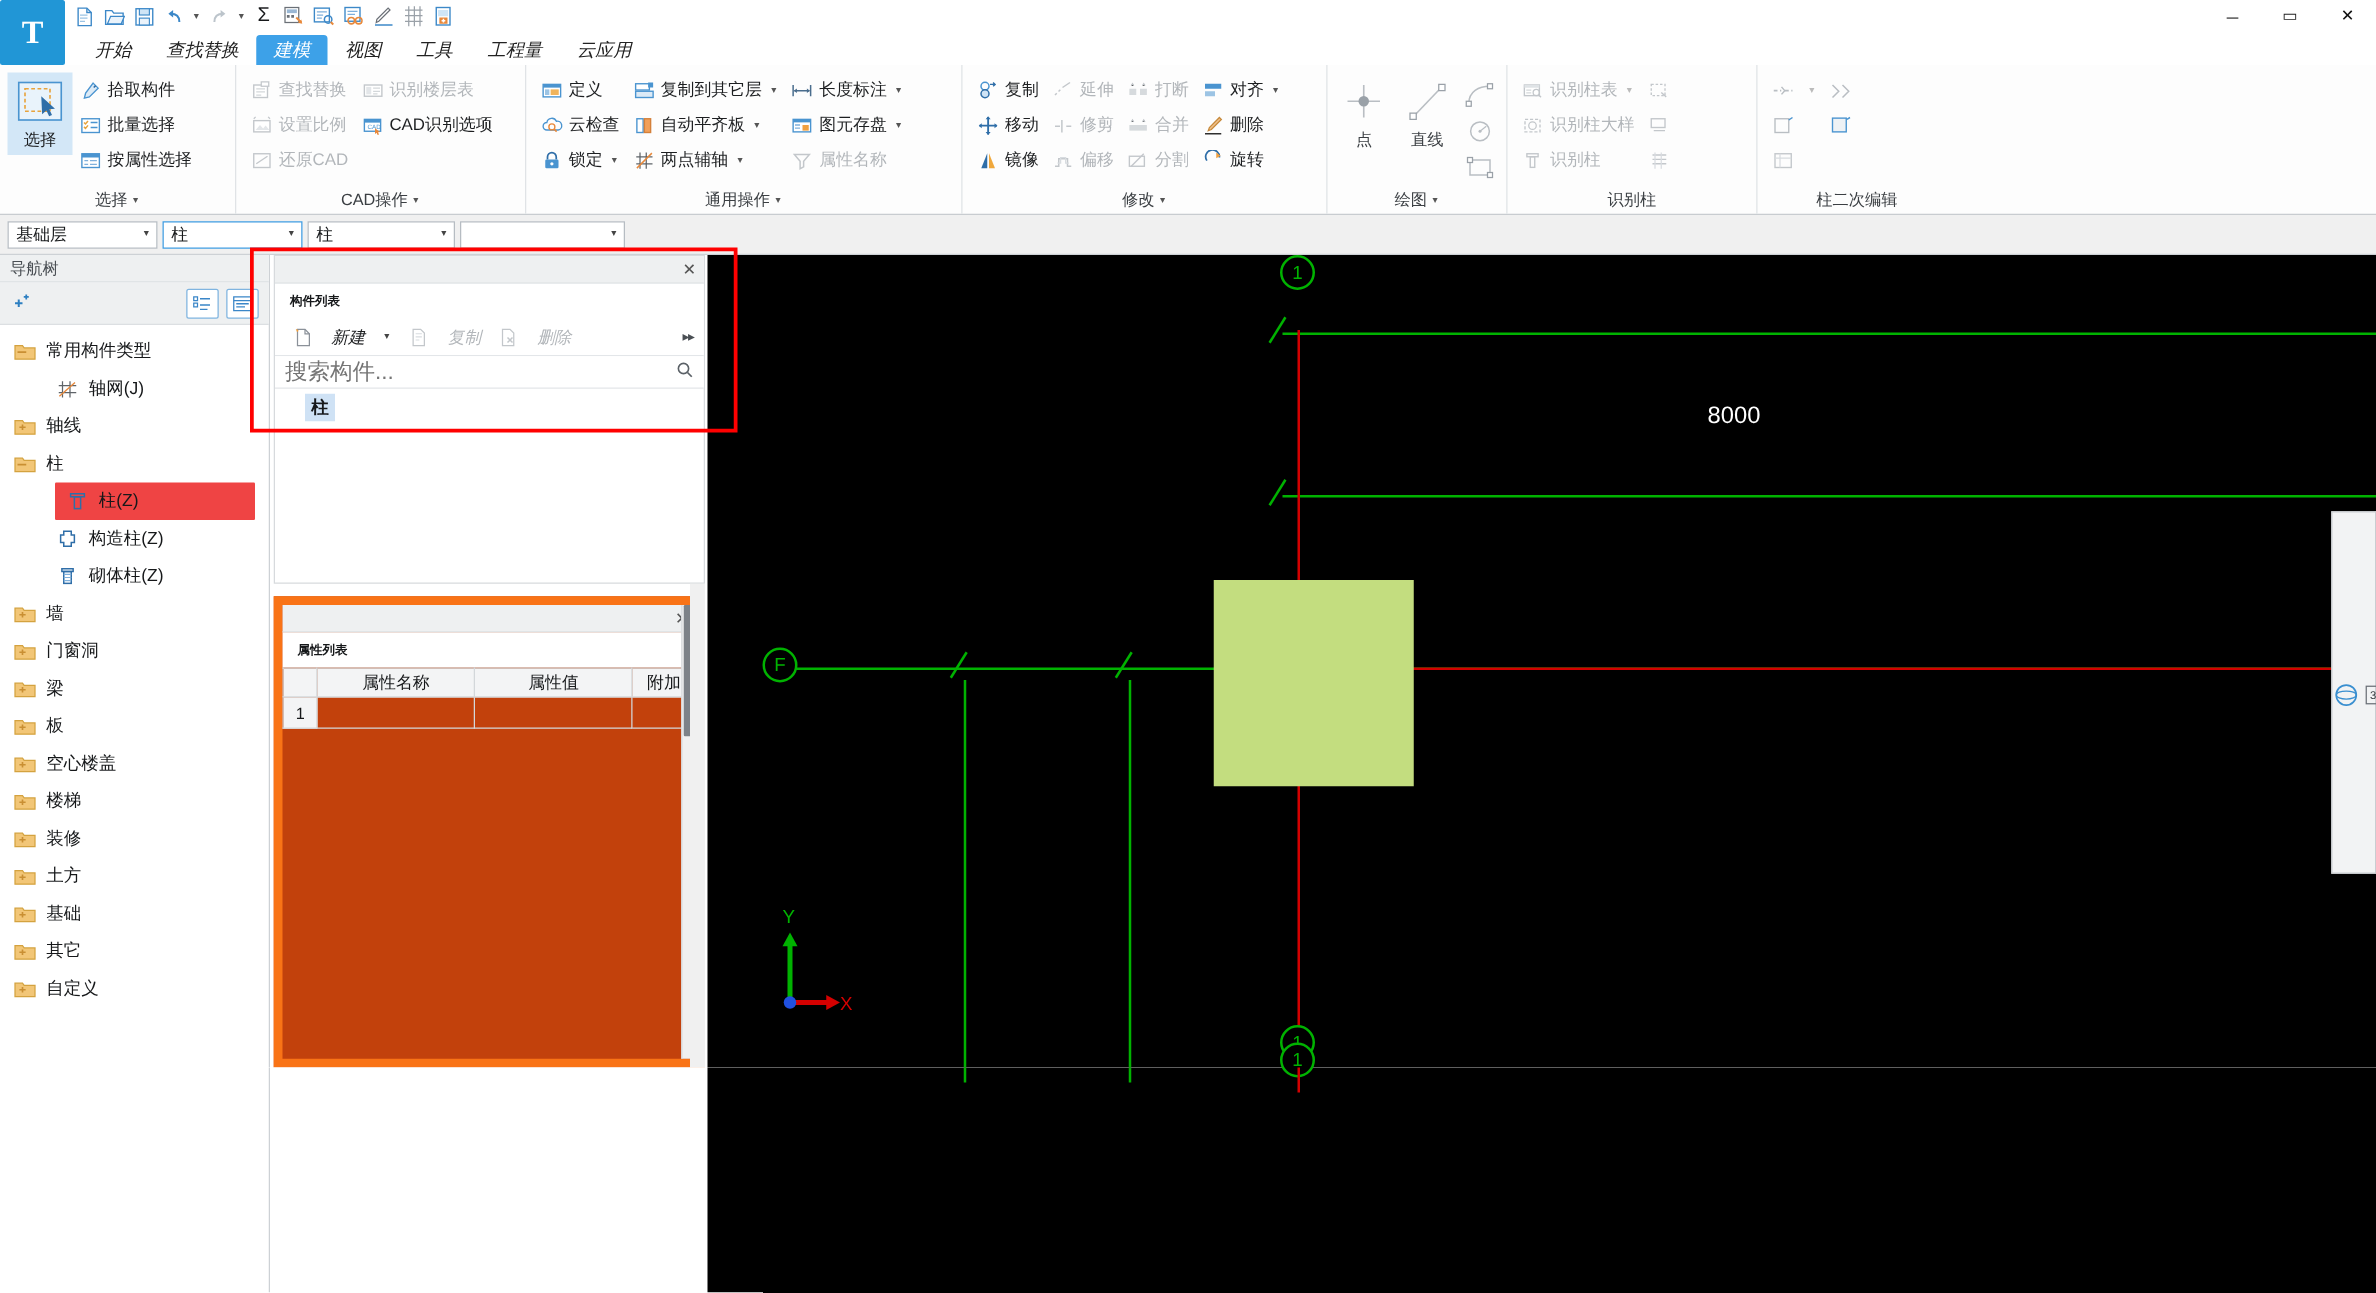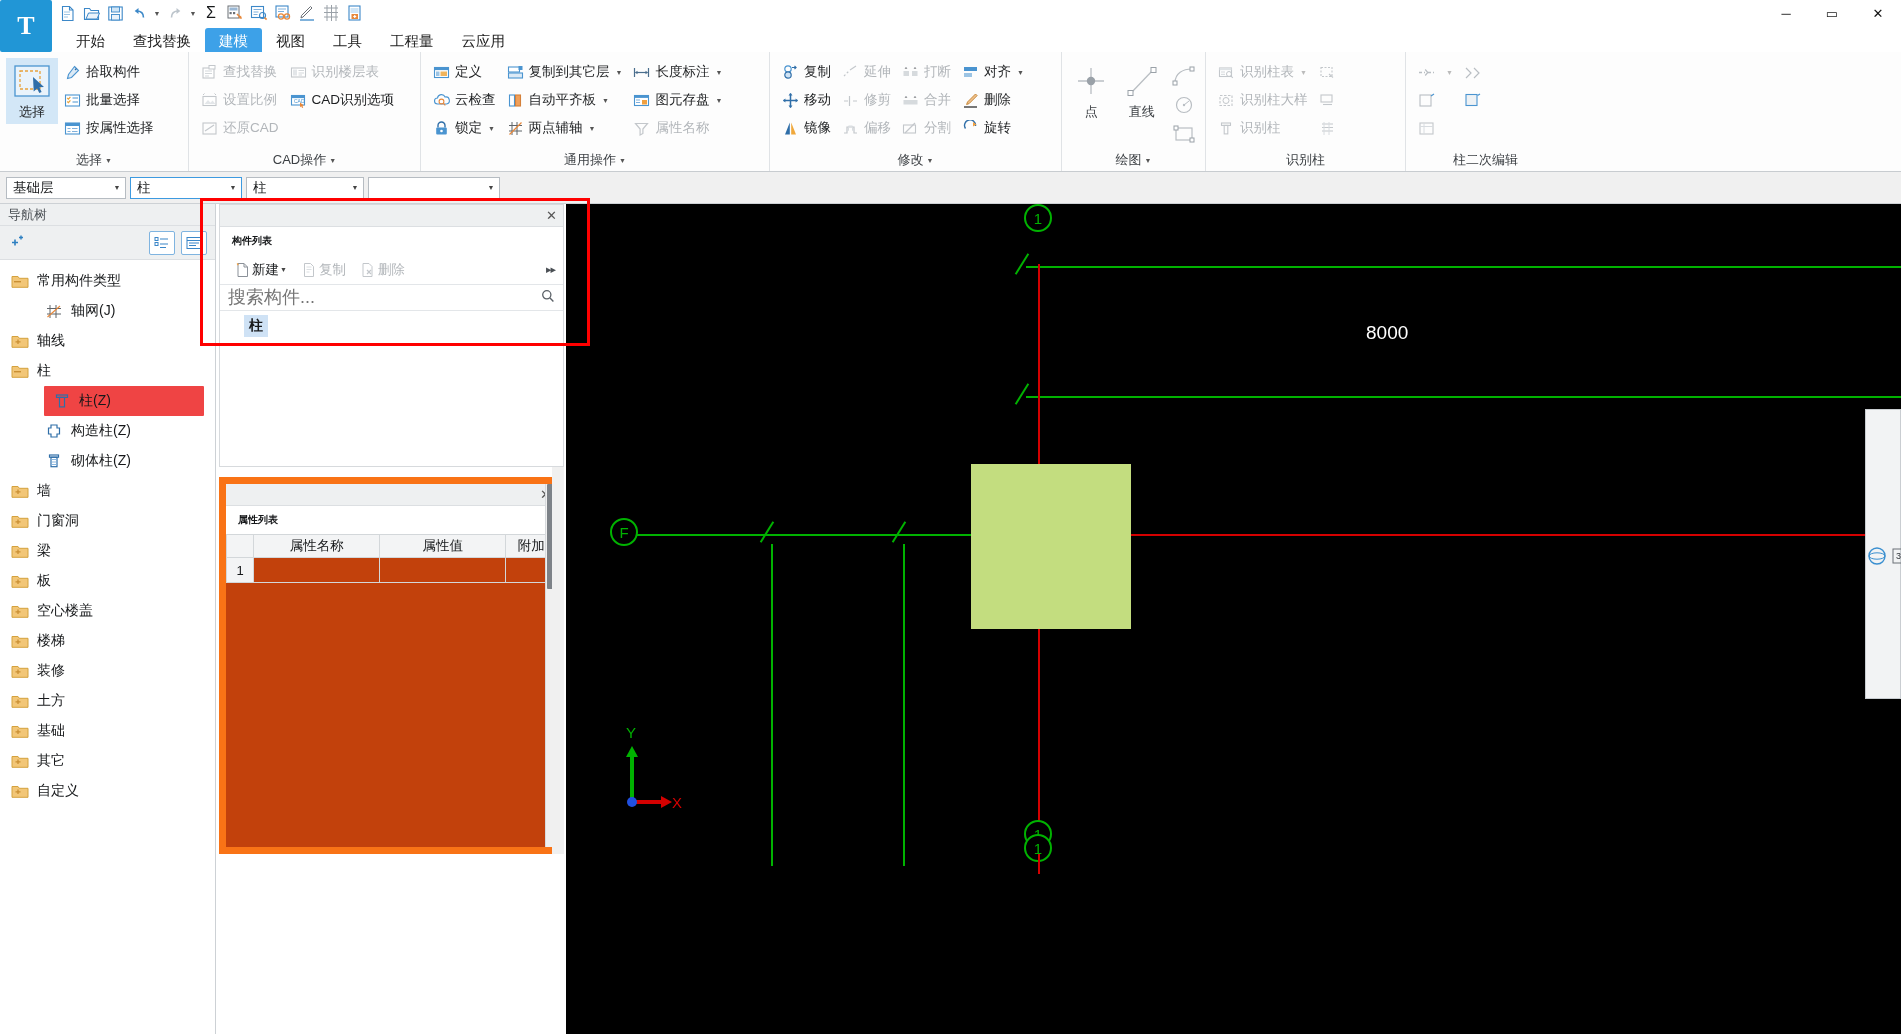--- a/index.html
+++ b/index.html
@@ -42,21 +42,21 @@
     background:#fff; display:flex; align-items:flex-end;
   }
   .logo2 {
     position:absolute; left:0; top:0; width:52px; height:52px;
     background:#2196d6; border-radius:2px;
     display:flex; align-items:center; justify-content:center;
     color:#fff; font-weight:bold; font-size:26px;
     font-family:"Liberation Serif",serif;
     z-index:6;
   }
-  .tabs { display:flex; margin-left:62px; gap:0; }
+  .tabs { display:flex; margin-left:62px; gap:0;font-style:italic; }
   .tab {
     padding:2px 14px; font-size:14.5px; color:#222; cursor:pointer;
     border-radius:3px 3px 0 0; line-height:22px; height:24px;
   }
   .tab.active { background:#3da1e8; color:#fff; }
 
   .searchwrap {
     position:absolute; right:330px; top:29px; width:300px; height:20px;
     border:1px solid #b9c6d2; background:#fff; display:flex; align-items:center;
   }
@@ -165,22 +165,22 @@
   }
   .panel-head .cl { font-size:13px; color:#555; cursor:pointer; }
   .panel-title {
     height:28px; display:flex; align-items:center; padding-left:12px;
     font-size:10px; font-weight:bold; color:#16181a; background:#fff;
   }
   .panel-tools {
     height:30px; display:flex; align-items:center; gap:2px; padding-left:8px;
     border-bottom:1px solid #e3e6e9; background:#fff;
   }
-  .ptool { display:flex; align-items:center; gap:1px; font-size:13.5px; color:#1d1f21;
-           padding:2px 6px; cursor:pointer; }
+  .ptool { display:flex; align-items:center; gap:14px; font-size:13.5px; color:#1d1f21;
+           padding:2px 6px; cursor:pointer;font-style:italic; }
   .ptool.dis { color:#b2b6ba; cursor:default; }
   .ptool .ic { width:17px;height:17px;display:flex;align-items:center;justify-content:center; }
   .ptool .cd { font-size:7px; color:#444; }
   .pt-more { margin-left:auto; margin-right:8px; font-size:11px; color:#4a4f54; cursor:pointer; letter-spacing:-1px;}
   .psearch {
     height:26px; border-bottom:1px solid #e3e6e9; display:flex; align-items:center;
     padding:0 8px; background:#fff;
   }
   .psearch input {
     border:0; outline:0; flex:1; font-size:18px; color:#8d9196;

